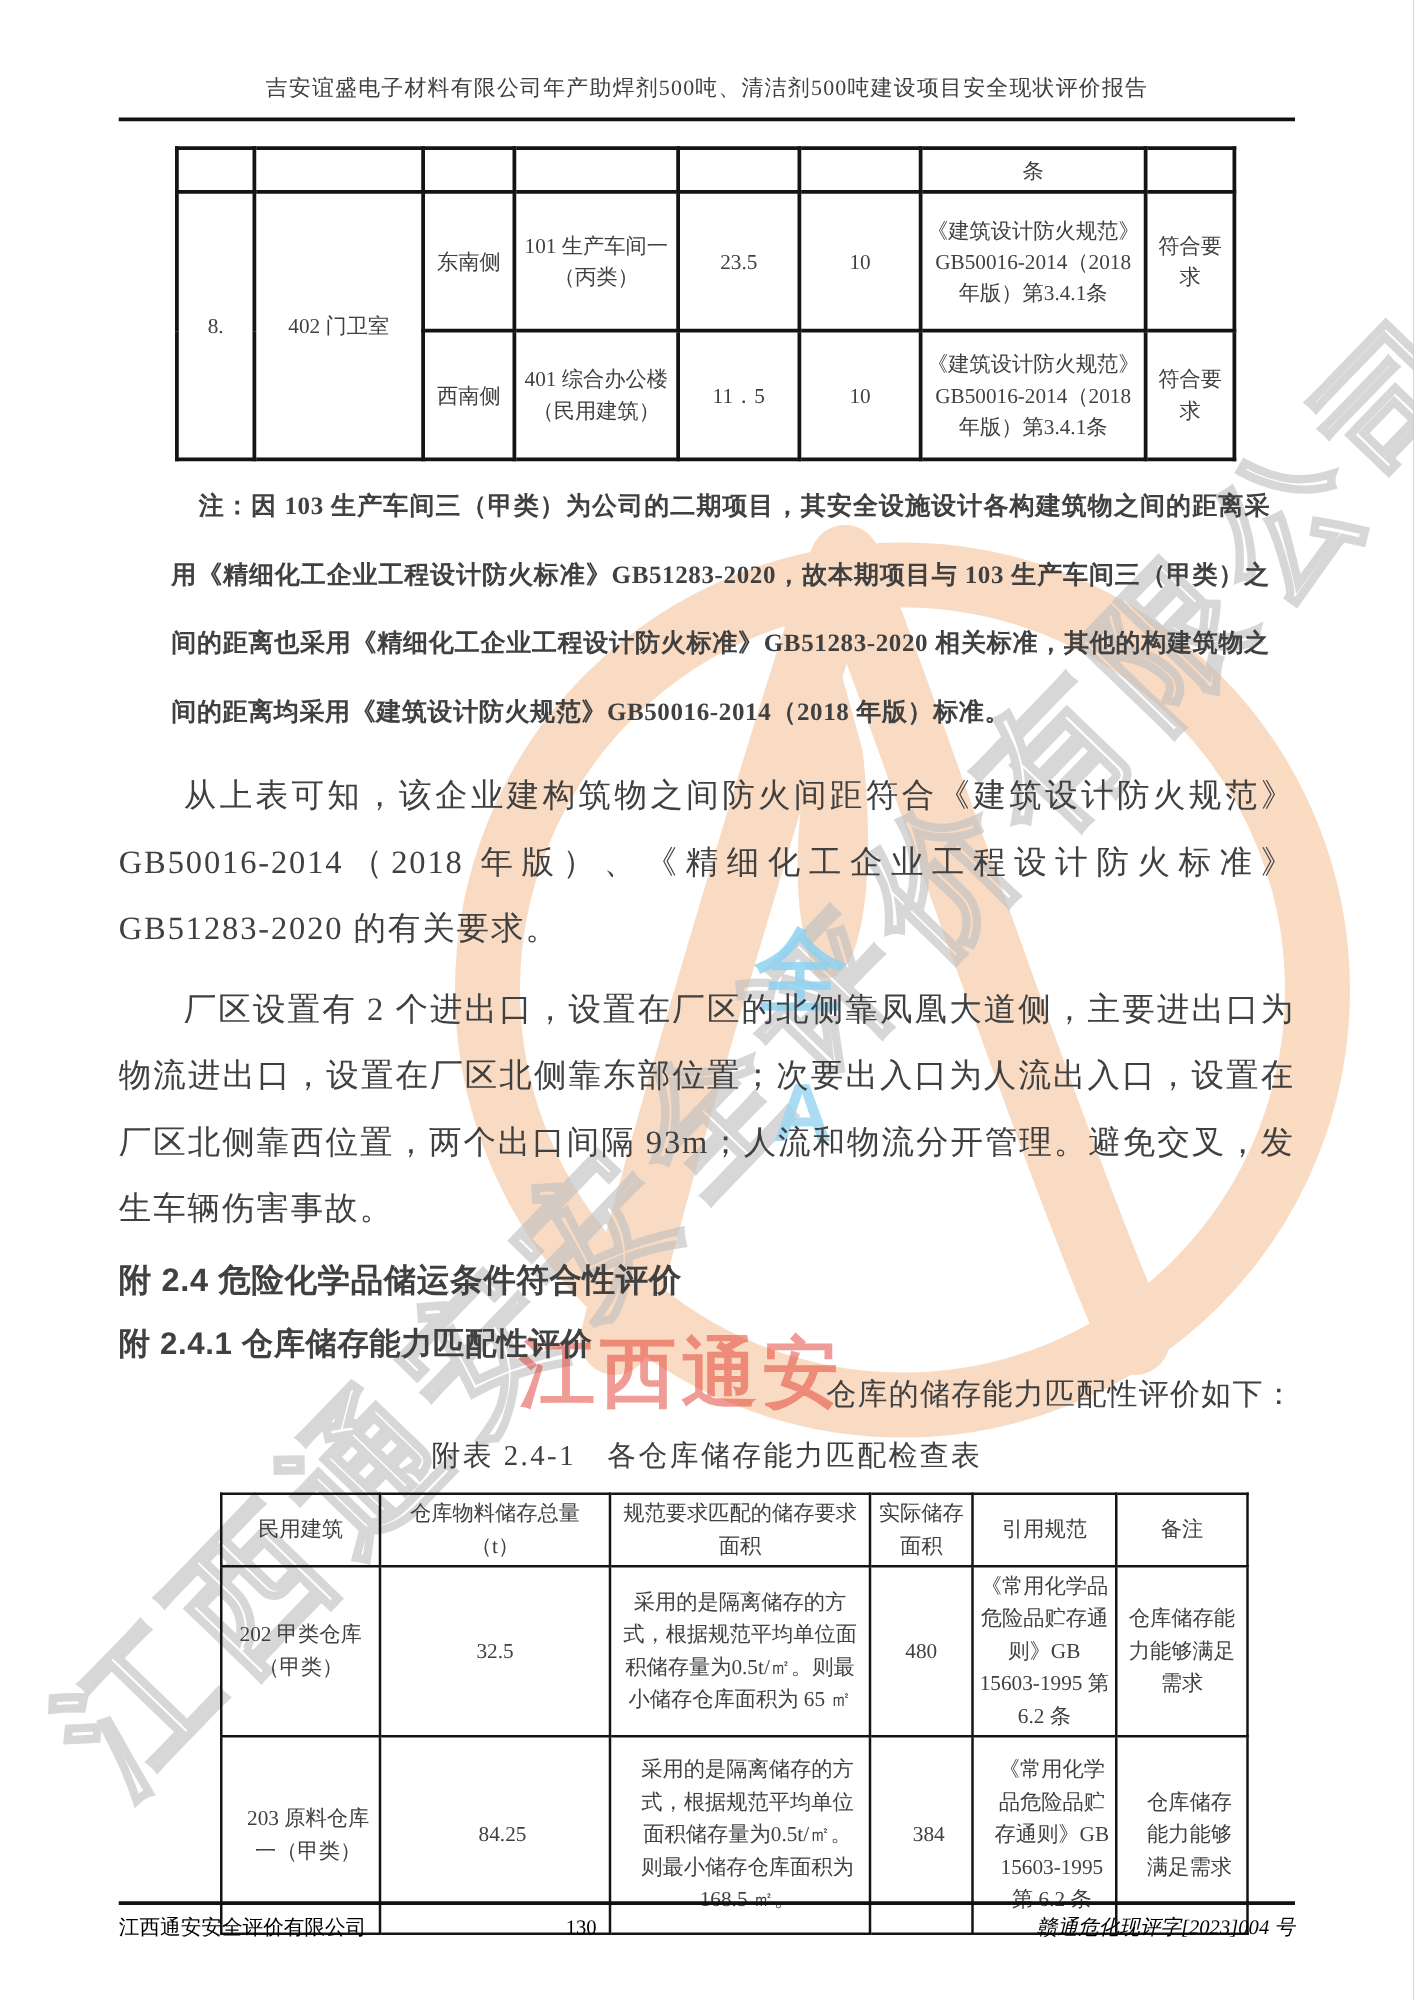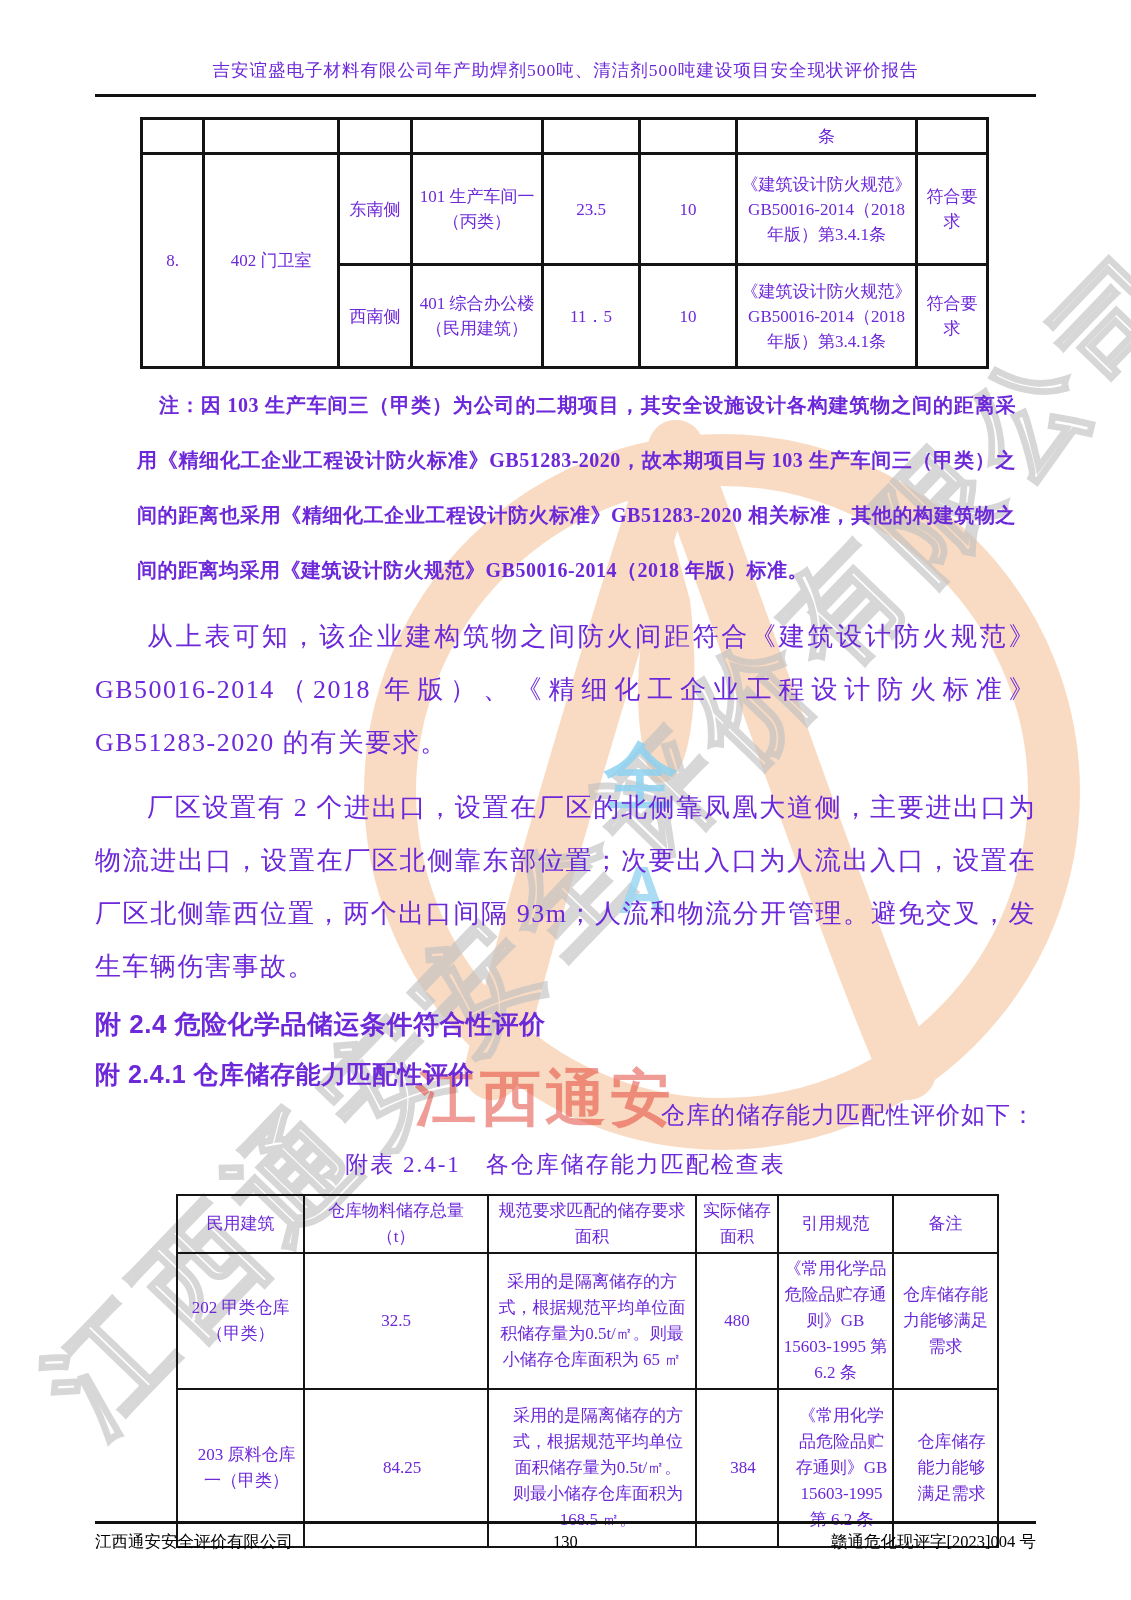--- a/index.html
+++ b/index.html
@@ -8,21 +8,21 @@
   .wm{position:absolute;inset:0;z-index:0;pointer-events:none;}
   .wm-svg{position:absolute;left:0;top:0;}
   .wm-gray{position:absolute;left:70px;top:1330px;transform:rotate(-46deg);transform-origin:left center;
     font-family:"Liberation Sans",sans-serif;font-weight:bold;font-size:118px;letter-spacing:14px;
     color:transparent;-webkit-text-stroke:3px #c2c2c2;opacity:.65;white-space:nowrap;}
   .wm-red{position:absolute;left:415px;top:1058px;font-family:"Liberation Sans",sans-serif;font-weight:bold;
     font-size:61px;letter-spacing:4px;color:#e23b30;opacity:.5;white-space:nowrap;}
   .wm-blue-top{position:absolute;left:604px;top:728px;font-size:74px;font-weight:bold;color:#8ed2f0;opacity:.85;font-family:"Liberation Sans",sans-serif;}
   .wm-blue-bottom{position:absolute;left:618px;top:852px;font-size:66px;font-weight:bold;color:#9cd8f2;opacity:.85;font-family:"Liberation Sans",sans-serif;}
   
-  .content{position:relative;z-index:1;padding:0 95px;color:#6d28d9;}
+  .content{position:relative;z-index:1;padding:0 95px;color:#404040;}
   .header{padding-top:58px;text-align:center;font-size:17.5px;letter-spacing:1px;border-bottom:3px solid #111;padding-bottom:12px;}
   
   .t1{border-collapse:collapse;table-layout:fixed;width:846px;margin:20px 0 0 45px;font-size:17px;line-height:25px;}
   .t1 td{border:3px solid #141414;text-align:center;vertical-align:middle;padding:1px 3px;}
   .t1 .rA td{height:30px;}
   .t1 .rB td{height:106px;}
   .t1 .rC td{height:98px;}
   
   .note{margin:9px 20px 0 42px;font-size:20px;line-height:55px;text-align:justify;text-indent:1.1em;letter-spacing:.5px;font-weight:bold;}
   .para{margin:12px 0 0 0;font-size:26px;line-height:53px;text-align:justify;text-indent:2em;letter-spacing:1.5px;}
@@ -34,22 +34,22 @@
   .t2{border-collapse:collapse;table-layout:fixed;width:821px;margin:14px 0 0 81px;font-size:17px;line-height:26px;}
   .t2 td,.t2 th{border:2px solid #141414;text-align:center;vertical-align:middle;padding:2px 4px;font-weight:normal;}
   .t2 .hrow th{height:50px;}
   .t2 .r1 td{height:130px;}
   .t2 .r2 td{height:152px;padding-left:16px;}
   .pre{white-space:pre-line;}
   
   .footer{position:absolute;left:95px;right:95px;top:1521px;border-top:3px solid #111;padding-top:7px;
     display:flex;align-items:baseline;font-size:16.5px;z-index:1;}
   .footer .f-left{width:38%;text-align:left;}
-  .footer .f-center{width:24%;text-align:center;}
-  .footer .f-right{width:38%;text-align:right;}
+  .footer .f-center{width:24%;}
+  .footer .f-right{width:38%;text-align:right;font-style:italic;}
 </style>
 </head>
 <body>
 
 <div class="page">
 
   <div class="wm">
     <svg class="wm-svg" width="1131" height="1600" viewBox="0 0 1131 1600">
       <g opacity="0.5">
         <circle cx="722" cy="792" r="332" fill="none" stroke="#f5b988" stroke-width="52"></circle>

